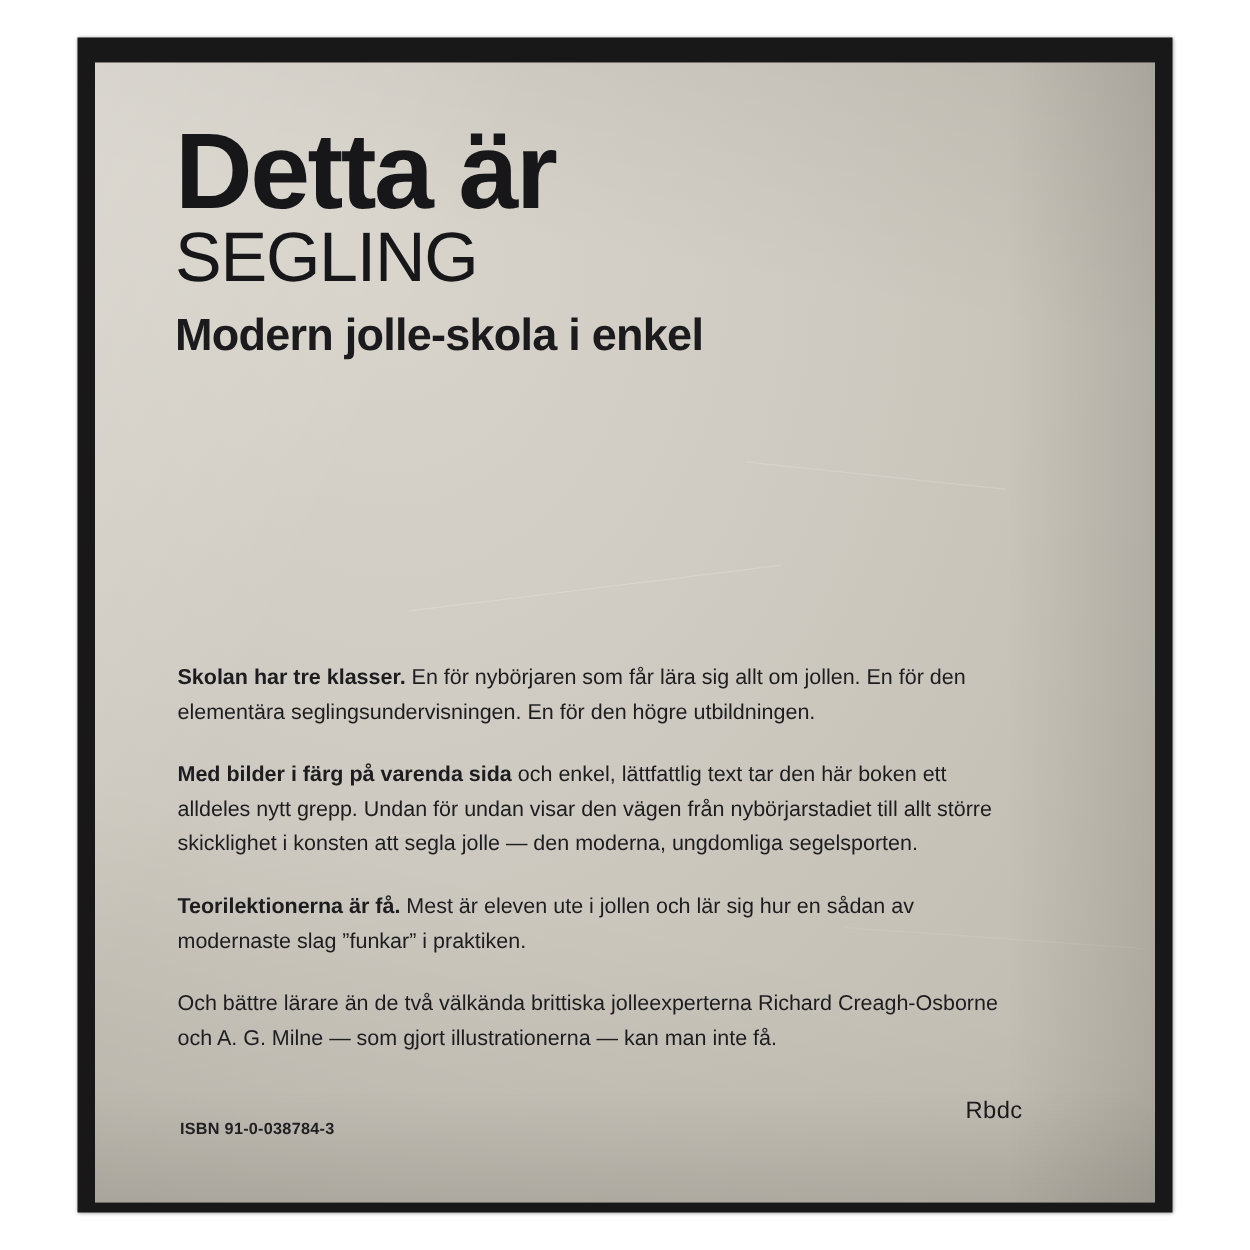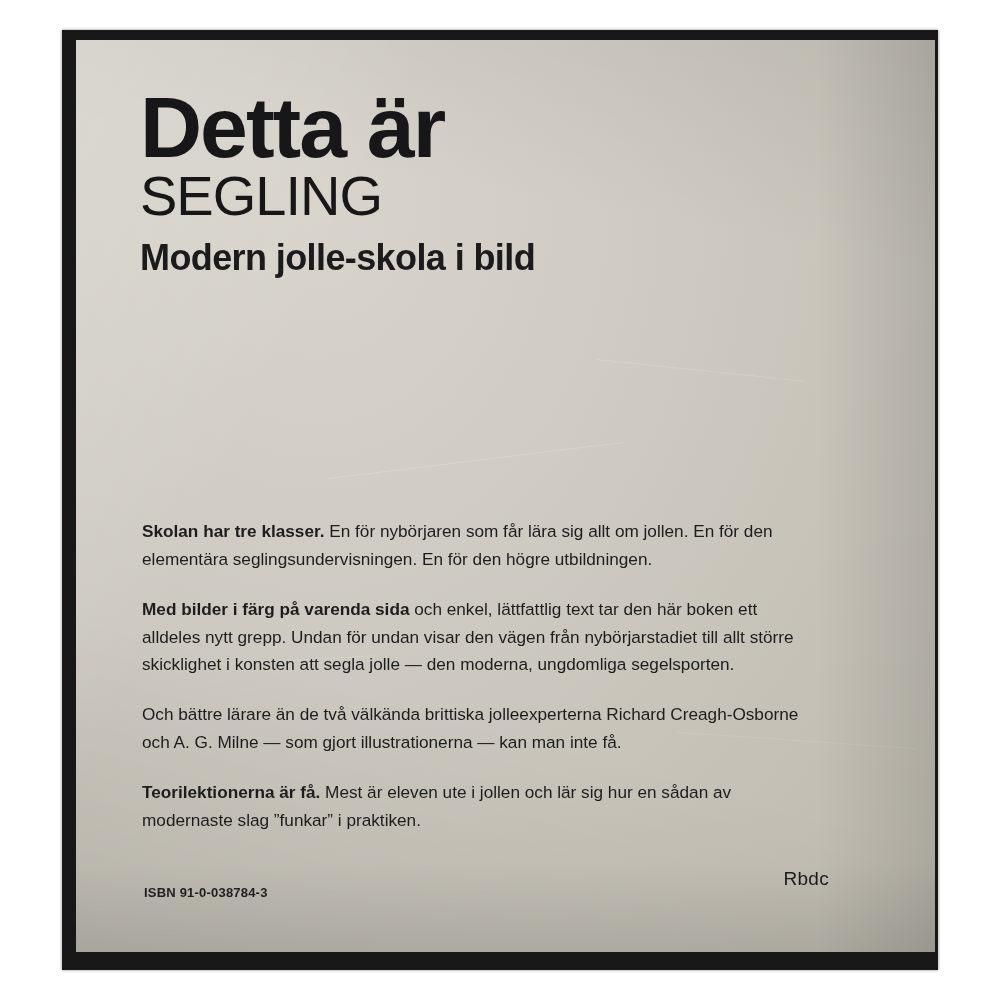--- a/index.html
+++ b/index.html
@@ -29,27 +29,26 @@
     width: 876px;
     height: 940px;
     background: #191818;
     box-shadow: 0 0 3px rgba(0,0,0,0.45);
   }
 
   
   .cover {
     position: absolute;
     left: 76px;
-    top: 40px;
+    top: 50px;
     width: 848px;
     height: 912px;
     background:
       radial-gradient(ellipse at 28% 18%, #d8d4cb 0%, #cfcbc2 38%, #c6c2b8 68%, #bdb9ae 100%);
     overflow: hidden;
-    padding-left: 11px;
   }
 
   
   .cover::before {
     content: "";
     position: absolute;
     inset: 0;
     background:
       linear-gradient(115deg, rgba(255,255,255,0.22) 0%, rgba(255,255,255,0) 28%),
       linear-gradient(190deg, rgba(0,0,0,0.05) 0%, rgba(0,0,0,0) 22%),
@@ -165,35 +164,35 @@
     <div class="scuff s3"></div>
     <div class="scuff s4"></div>
     <div class="shade-right"></div>
     <div class="shade-bottom"></div>
 
     <div class="content">
 
       <div class="title-block">
         <div class="title-line1">Detta är</div>
         <div class="title-line2">SEGLING</div>
-        <div class="subtitle">Modern jolle-skola i bild</div>
+        <div class="subtitle">Modern jolle-skola i enkel</div>
       </div>
 
       <div class="blurb">
         <p>
           <span class="lead">Skolan har tre klasser.</span><span> En för nybörjaren som får lära sig allt om jollen. En för den elementära seglingsundervisningen. En för den högre utbildningen.</span>
         </p>
         <p>
           <span class="lead">Med bilder i färg på varenda sida</span><span> och enkel, lättfattlig text tar den här boken ett alldeles nytt grepp. Undan för undan visar den vägen från nybörjarstadiet till allt större skicklighet i konsten att segla jolle — den moderna, ungdomliga segelsporten.</span>
         </p>
         <p>
+          <span class="lead">Teorilektionerna är få.</span><span> Mest är eleven ute i jollen och lär sig hur en sådan av modernaste slag ”funkar” i praktiken.</span>
+        </p>
+        <p>
           <span class="lead"></span><span>Och bättre lärare än de två välkända brittiska jolleexperterna Richard Creagh-Osborne och A. G. Milne — som gjort illustrationerna — kan man inte få.</span>
-        </p>
-        <p>
-          <span class="lead">Teorilektionerna är få.</span><span> Mest är eleven ute i jollen och lär sig hur en sådan av modernaste slag ”funkar” i praktiken.</span>
         </p>
       </div>
 
       <div class="footer-isbn">ISBN 91-0-038784-3</div>
       <div class="footer-publisher">Rbdc</div>
 
     </div>
   </div>
 
 </div>

